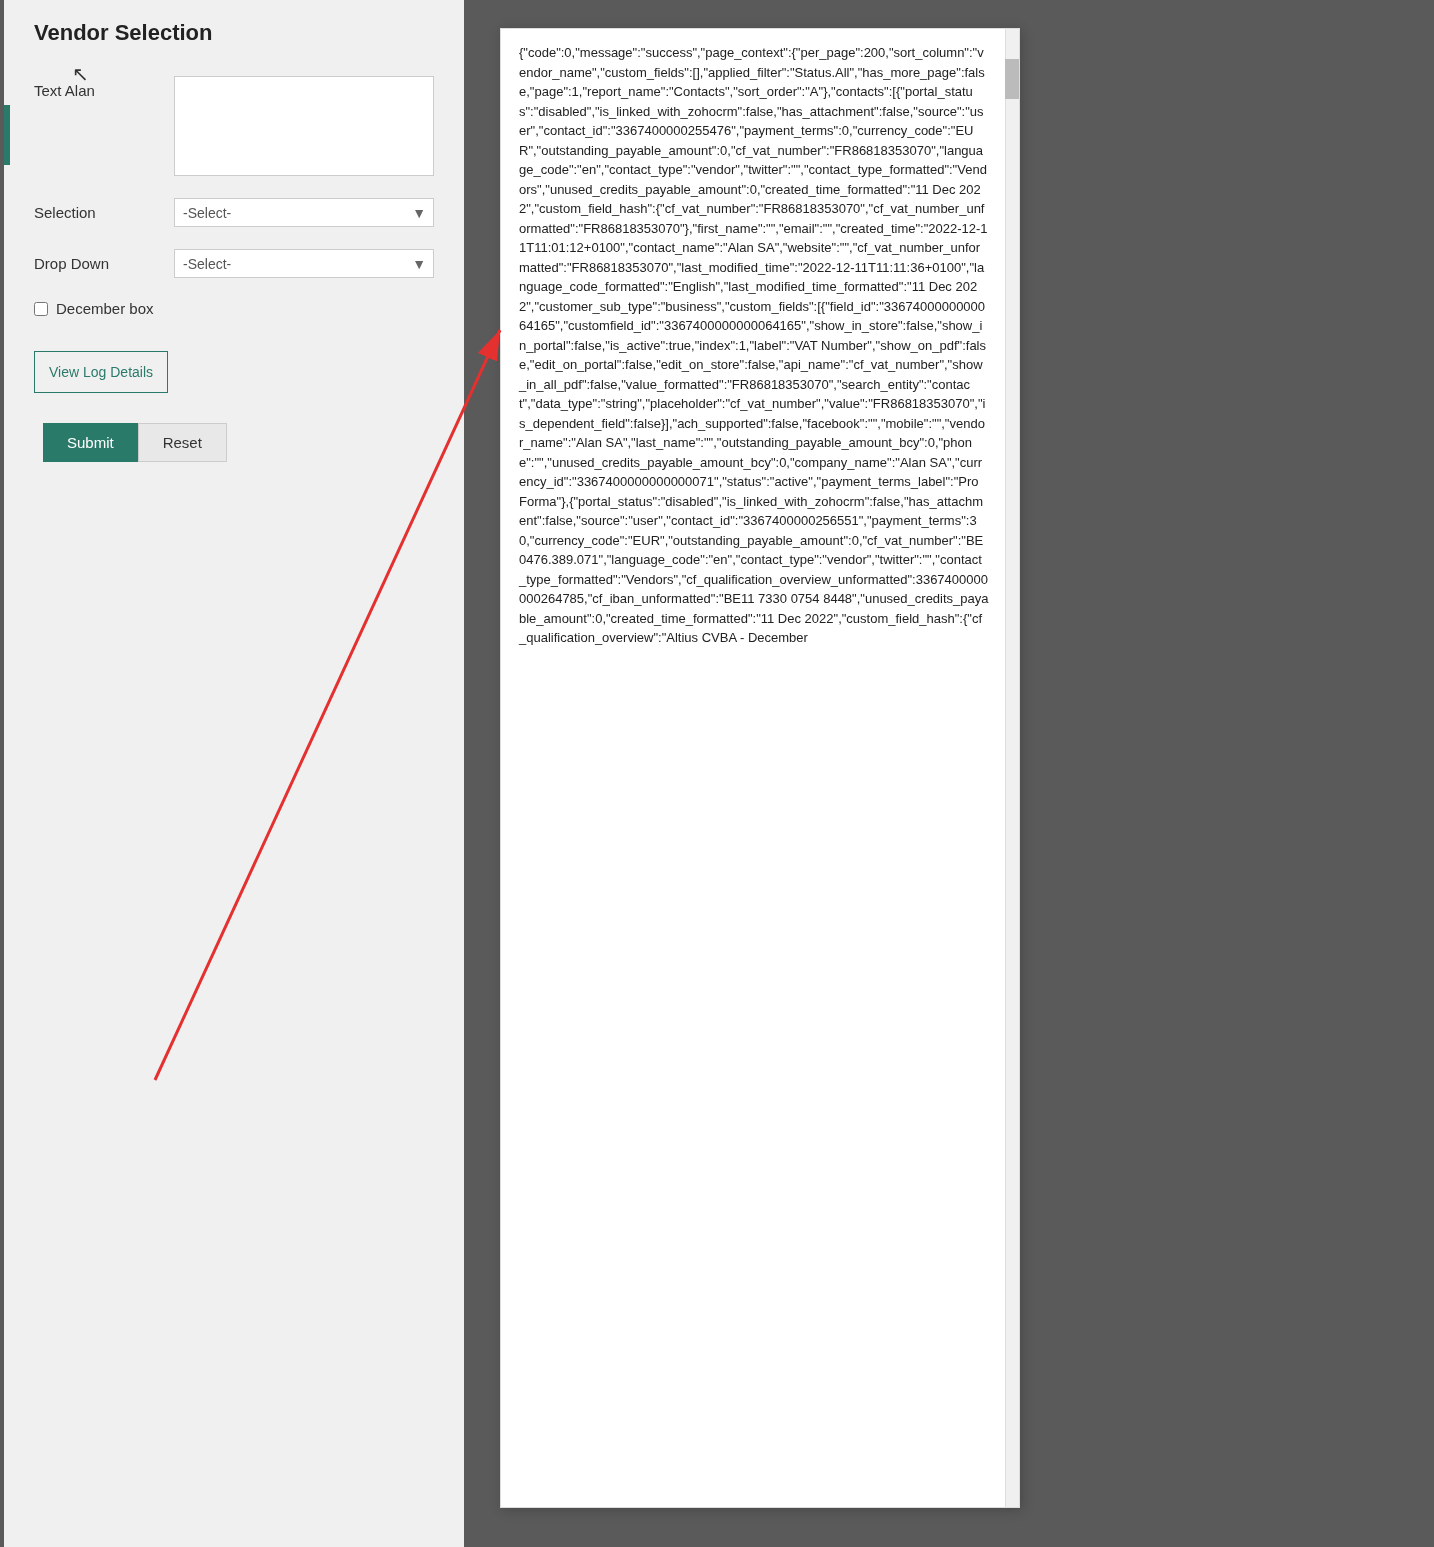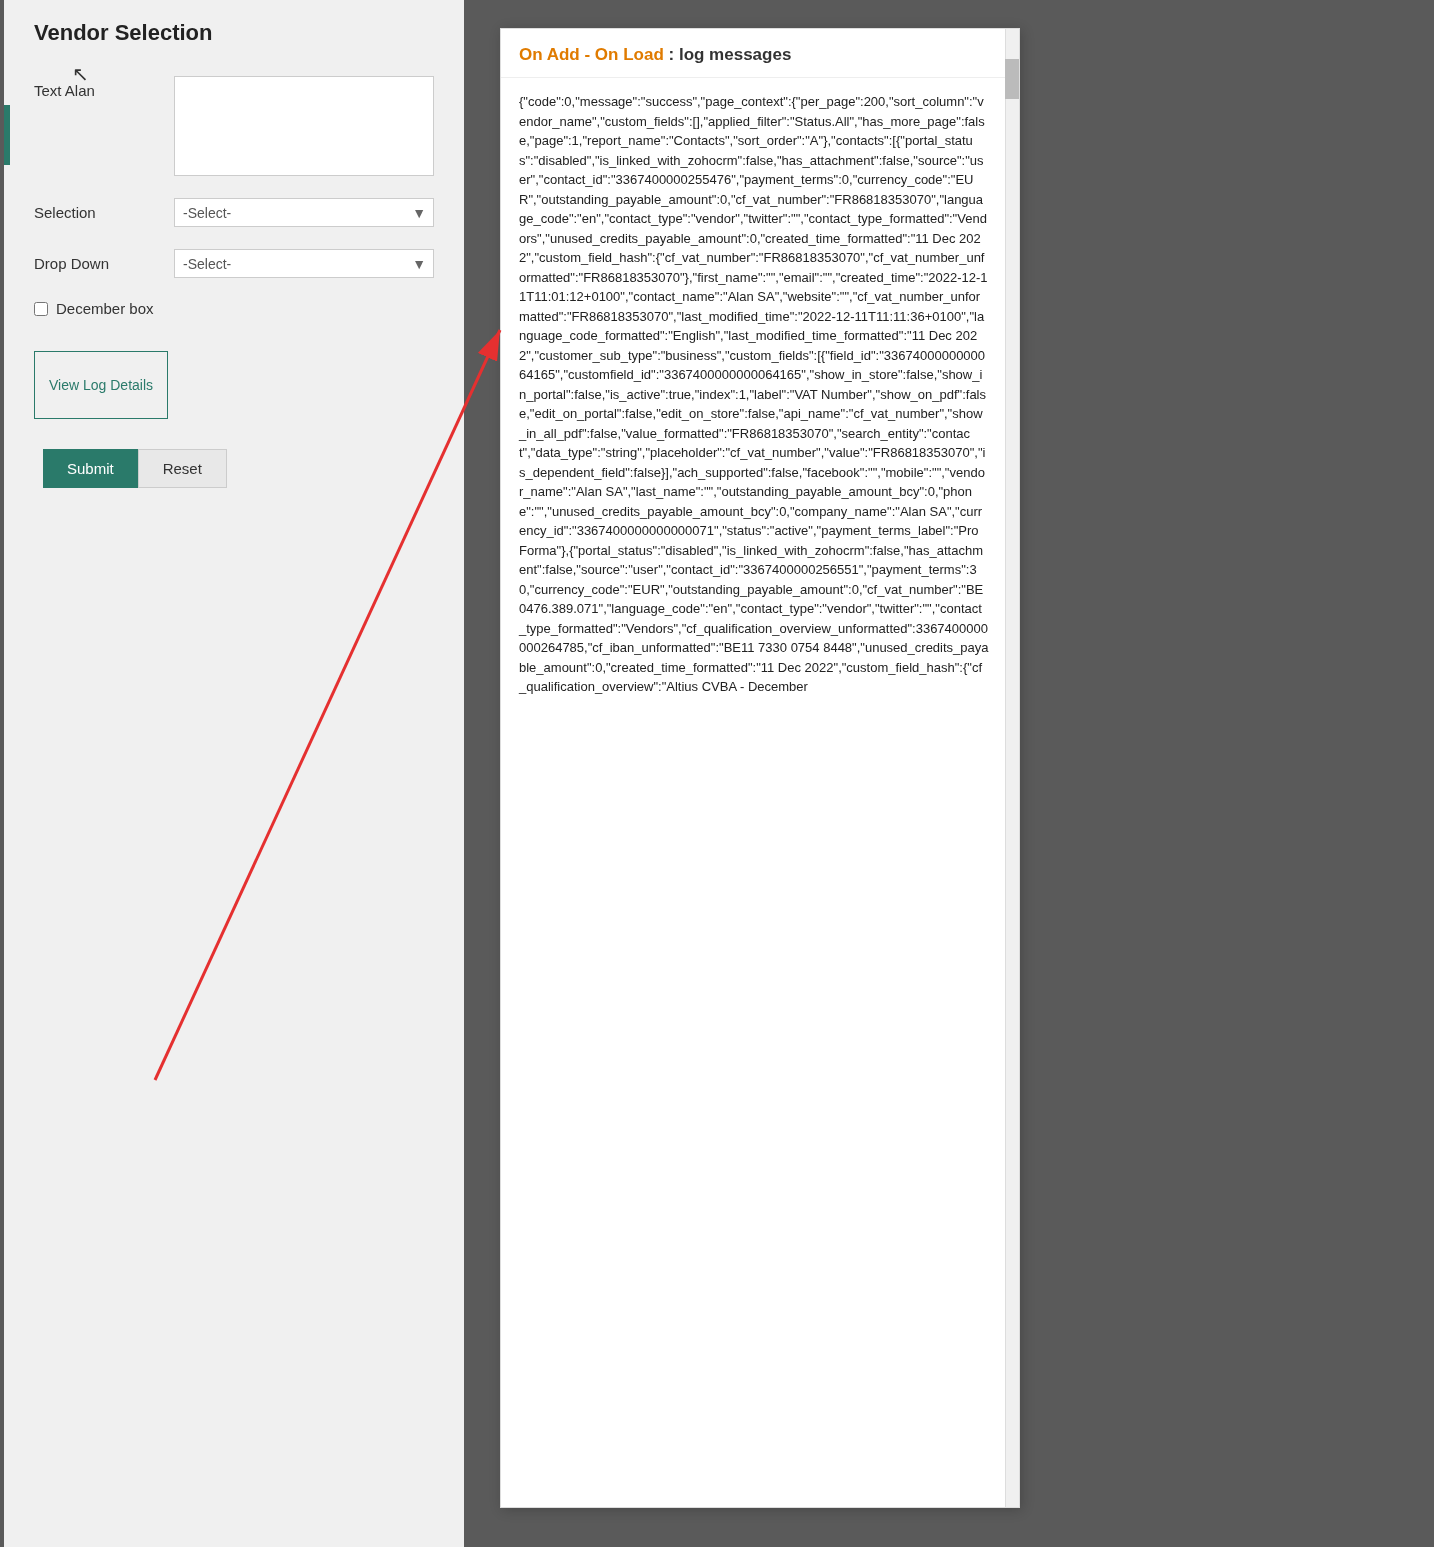--- a/index.html
+++ b/index.html
@@ -103,21 +103,21 @@
       resize: none;
       font-size: 14px;
       padding: 4px;
     }
 
     .view-log-btn {
       display: inline-block;
       border: 1px solid #2a7a6a;
       color: #2a7a6a;
       background: transparent;
-      padding: 25px 14px;
+      padding: 12px 14px;
       font-size: 14px;
       cursor: pointer;
       margin-bottom: 20px;
       margin-top: 10px;
     }
 
     .button-row {
       display: flex;
       gap: 0;
       margin-top: 10px;
@@ -308,23 +308,20 @@
   <div class="button-row">
     <button class="submit-btn">Submit</button>
     <button class="reset-btn">Reset</button>
   </div>
 </div>
 
 <div class="log-panel">
   <div class="log-scrollbar">
     <div class="log-scrollbar-thumb"></div>
   </div>
-  <div class="log-header">
-    <span class="log-header-highlight">On Add - On Load</span><span class="log-header-colon"> : </span><span class="log-header-title">log messages</span>
-  </div>
   <div class="log-content">{"code":0,"message":"success","page_context":{"per_page":200,"sort_column":"vendor_name","custom_fields":[],"applied_filter":"Status.All","has_more_page":false,"page":1,"report_name":"Contacts","sort_order":"A"},"contacts":[{"portal_status":"disabled","is_linked_with_zohocrm":false,"has_attachment":false,"source":"user","contact_id":"3367400000255476","payment_terms":0,"currency_code":"EUR","outstanding_payable_amount":0,"cf_vat_number":"FR86818353070","language_code":"en","contact_type":"vendor","twitter":"","contact_type_formatted":"Vendors","unused_credits_payable_amount":0,"created_time_formatted":"11 Dec 2022","custom_field_hash":{"cf_vat_number":"FR86818353070","cf_vat_number_unformatted":"FR86818353070"},"first_name":"","email":"","created_time":"2022-12-11T11:01:12+0100","contact_name":"Alan SA","website":"","cf_vat_number_unformatted":"FR86818353070","last_modified_time":"2022-12-11T11:11:36+0100","language_code_formatted":"English","last_modified_time_formatted":"11 Dec 2022","customer_sub_type":"business","custom_fields":[{"field_id":"3367400000000064165","customfield_id":"3367400000000064165","show_in_store":false,"show_in_portal":false,"is_active":true,"index":1,"label":"VAT Number","show_on_pdf":false,"edit_on_portal":false,"edit_on_store":false,"api_name":"cf_vat_number","show_in_all_pdf":false,"value_formatted":"FR86818353070","search_entity":"contact","data_type":"string","placeholder":"cf_vat_number","value":"FR86818353070","is_dependent_field":false}],"ach_supported":false,"facebook":"","mobile":"","vendor_name":"Alan SA","last_name":"","outstanding_payable_amount_bcy":0,"phone":"","unused_credits_payable_amount_bcy":0,"company_name":"Alan SA","currency_id":"3367400000000000071","status":"active","payment_terms_label":"Pro Forma"},{"portal_status":"disabled","is_linked_with_zohocrm":false,"has_attachment":false,"source":"user","contact_id":"3367400000256551","payment_terms":30,"currency_code":"EUR","outstanding_payable_amount":0,"cf_vat_number":"BE 0476.389.071","language_code":"en","contact_type":"vendor","twitter":"","contact_type_formatted":"Vendors","cf_qualification_overview_unformatted":3367400000000264785,"cf_iban_unformatted":"BE11 7330 0754 8448","unused_credits_payable_amount":0,"created_time_formatted":"11 Dec 2022","custom_field_hash":{"cf_qualification_overview":"Altius CVBA - December</div>
 </div>
 
 <svg class="arrow-overlay" xmlns="http://www.w3.org/2000/svg">
 
   <defs>
     <marker id="arrowhead" markerWidth="10" markerHeight="7" refX="10" refY="3.5" orient="auto">
       <polygon points="0 0, 10 3.5, 0 7" fill="#e53030"></polygon>
     </marker>
   </defs>

